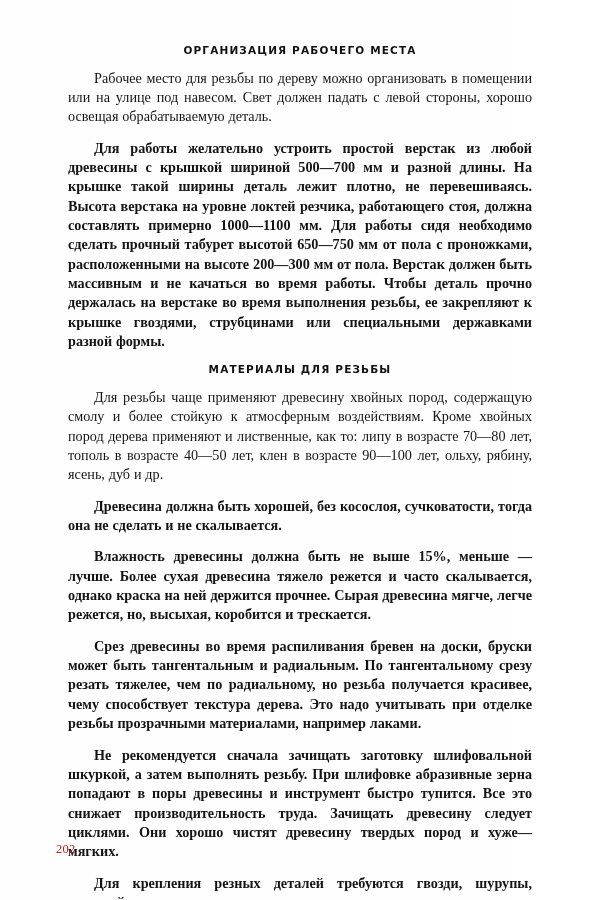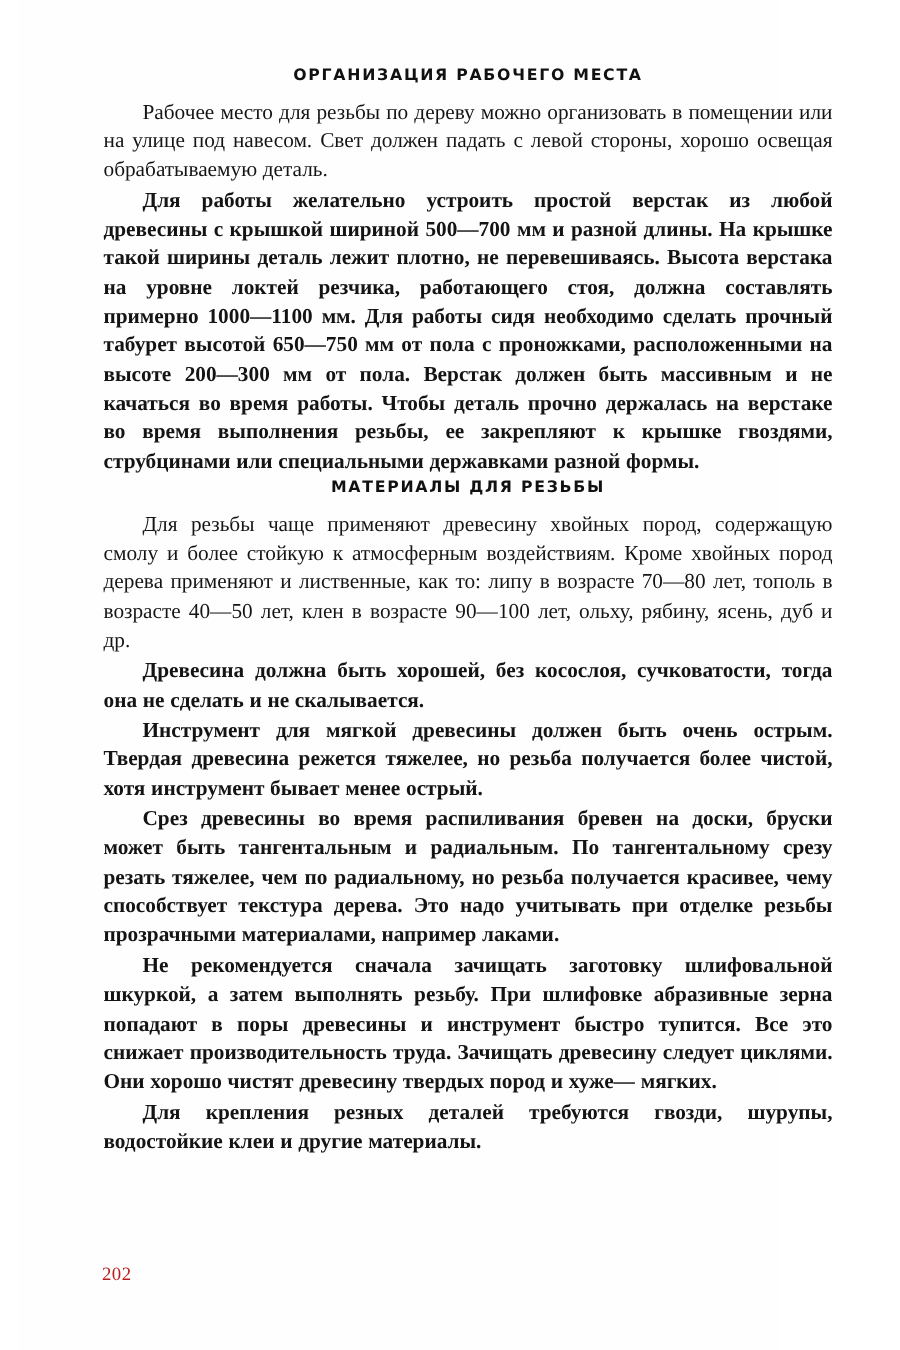--- a/index.html
+++ b/index.html
@@ -12,21 +12,21 @@
     height: 900px;
     background: #ffffff;
     font-family: "Liberation Serif", "DejaVu Serif", serif;
     color: #1a1a1a;
     overflow: hidden;
     position: relative;
   }
 
   .page {
     position: absolute;
-    left: 12px;
+    left: 0;
     top: 0;
     width: 508px;
     height: 900px;
     background: #fefefe;
     box-sizing: border-box;
   }
 
   .content {
     position: absolute;
     left: 56px;
@@ -44,21 +44,21 @@
     margin: 0 0 9px 0;
     text-transform: uppercase;
     line-height: 1.2;
   }
 
   .section-heading.second {
     margin-bottom: 9px;
   }
 
   p.para {
-    margin: 1px;
+    margin: 12px;
     font-size: 14.2px;
     line-height: 19.35px;
     text-align: justify;
     text-indent: 26px;
     color: #141414;
     text-justify: inter-word;
     word-spacing: 0.02em;
     hyphens: manual;
   }
 
@@ -88,22 +88,22 @@
     <p class="para">Рабочее место для резьбы по дереву можно организовать в помещении или на улице под навесом. Свет должен падать с левой стороны, хорошо освещая обрабатываемую деталь.</p>
 
     <p class="para">Для работы желательно устроить простой верстак из любой древесины с крышкой шириной 500—700 мм и разной длины. На крышке такой ширины деталь лежит плотно, не перевешиваясь. Высота верстака на уровне локтей резчика, работающего стоя, должна составлять примерно 1000—1100 мм. Для работы сидя необходимо сделать прочный табурет высотой 650—750 мм от пола с проножками, расположенными на высоте 200—300 мм от пола. Верстак должен быть массивным и не качаться во время работы. Чтобы деталь прочно держалась на верстаке во время выполнения резьбы, ее закрепляют к крышке гвоздями, струбцинами или специальными державками разной формы.</p>
 
     <h2 class="section-heading second">МАТЕРИАЛЫ ДЛЯ РЕЗЬБЫ</h2>
 
     <p class="para">Для резьбы чаще применяют древесину хвойных пород, содержащую смолу и более стойкую к атмосферным воздействиям. Кроме хвойных пород дерева применяют и лиственные, как то: липу в возрасте 70—80 лет, тополь в возрасте 40—50 лет, клен в возрасте 90—100 лет, ольху, рябину, ясень, дуб и др.</p>
 
     <p class="para">Древесина должна быть хорошей, без косослоя, сучковатости, тогда она не сделать и не скалывается.</p>
 
+    <p class="para">Влажность древесины должна быть не выше 15%, меньше — лучше. Более сухая древесина тяжело режется и часто скалывается, однако краска на ней держится прочнее. Сырая древесина мягче, легче режется, но, высыхая, коробится и трескается.</p>
 
-    <p class="para">Инструмент для мягкой древесины должен быть очень острым. Твердая древесина режется тяжелее, но резьба получается более чистой, хотя инструмент бывает менее острый.</p>
 
     <p class="para">Срез древесины во время распиливания бревен на доски, бруски может быть тангентальным и радиальным. По тангентальному срезу резать тяжелее, чем по радиальному, но резьба получается красивее, чему способствует текстура дерева. Это надо учитывать при отделке резьбы прозрачными материалами, например лаками.</p>
 
     <p class="para">Не рекомендуется сначала зачищать заготовку шлифовальной шкуркой, а затем выполнять резьбу. При шлифовке абразивные зерна попадают в поры древесины и инструмент быстро тупится. Все это снижает производительность труда. Зачищать древесину следует циклями. Они хорошо чистят древесину твердых пород и хуже— мягких.</p>
 
 
 
     <p class="para">Для крепления резных деталей требуются гвозди, шурупы, водостойкие клеи и другие материалы.</p>
 
   </div>

